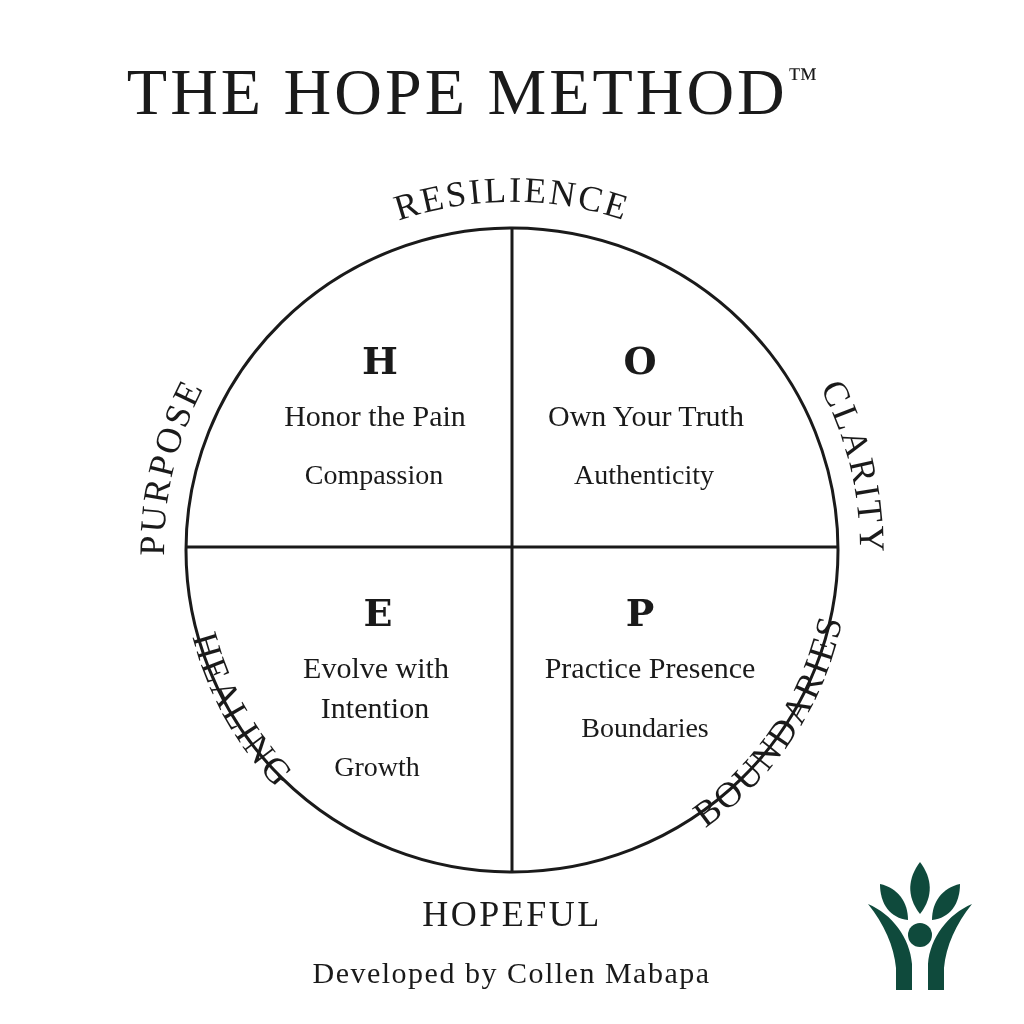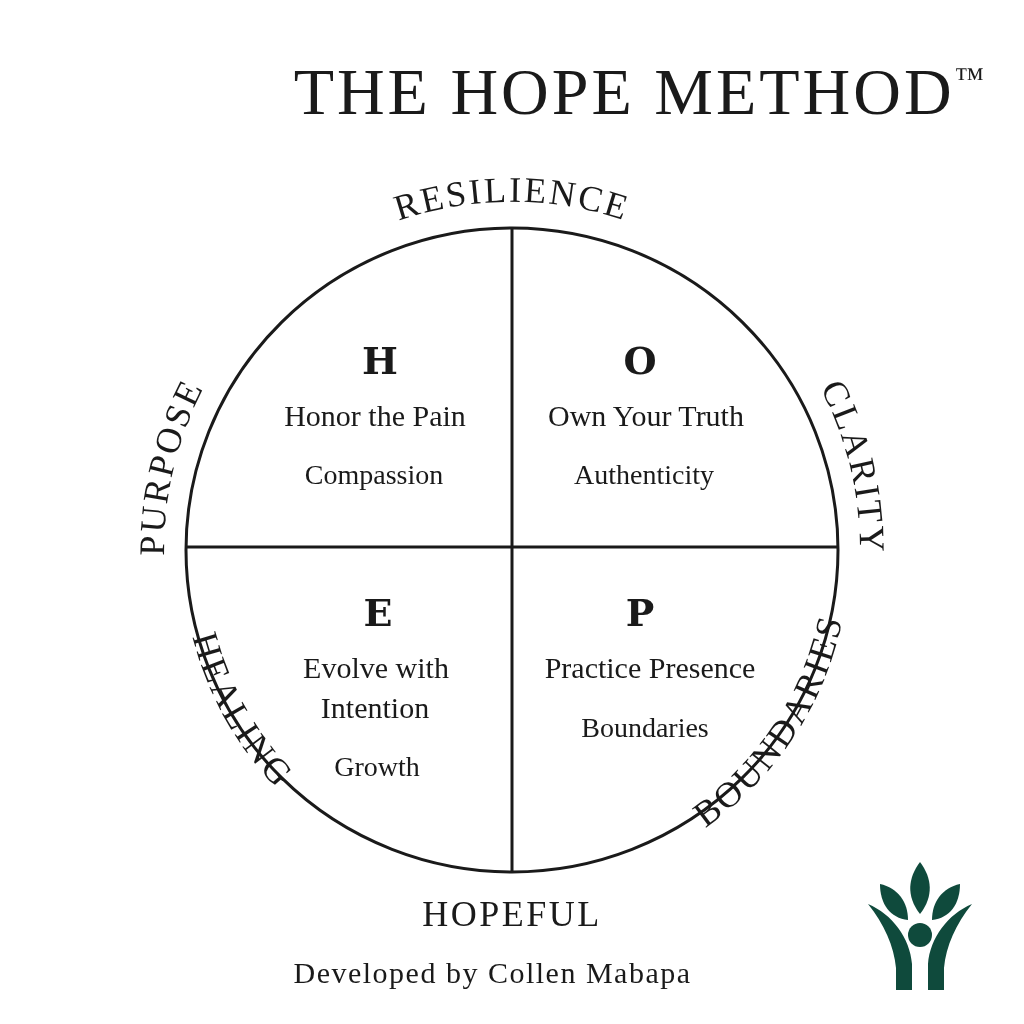--- a/index.html
+++ b/index.html
@@ -1,24 +1,24 @@
 <!DOCTYPE html>
 <html><head>
 <meta charset="utf-8">
 <style>
   html, body { margin: 0; padding: 0; background: #ffffff; }
   body { width: 1024px; height: 1024px; position: relative; overflow: hidden; font-family: "DejaVu Serif", "Liberation Serif", serif; color: #1a1a1a; }
-  .title { position: absolute; left: 0; top: 54px; width: 944px; text-align: right; font-family: "Liberation Serif", serif; font-size: 66px; letter-spacing: 3px; font-weight: normal; color: #1a1a1a; padding-left: 40px; }
+  .title { position: absolute; left: 0; top: 54px; width: 944px; text-align: center; font-family: "Liberation Serif", serif; font-size: 66px; letter-spacing: 3px; font-weight: normal; color: #1a1a1a; }
   .title sup { font-size: 30px; vertical-align: 26px; letter-spacing: 0; }
   svg.diagram { position: absolute; left: 0; top: 0; }
   .ring-label { font-family: "Liberation Serif", serif; font-size: 36px; letter-spacing: 2.5px; fill: #1a1a1a; }
   .q-letter { font-family: "DejaVu Serif", serif; font-weight: bold; font-size: 38px; fill: #1a1a1a; }
   .q-title { font-family: "Liberation Serif", serif; font-size: 30px; fill: #1a1a1a; }
   .q-sub { font-family: "Liberation Serif", serif; font-size: 28px; fill: #1a1a1a; }
-  .credit { position: absolute; left: 0; top: 956px; width: 985px; text-align: center; font-family: "Liberation Serif", serif; font-size: 30px; letter-spacing: 1.5px; color: #1a1a1a; }
+  .credit { position: absolute; left: 0; top: 956px; width: 985px; text-align: center; font-family: "Liberation Serif", serif; font-size: 30px; letter-spacing: 1.5px; color: #1a1a1a; padding-left: 19px; }
   .logo { position: absolute; left: 862px; top: 860px; width: 116px; height: 134px; }
 </style>
 </head>
 <body>
 
 <div class="title"><span>THE HOPE METHOD</span><sup>™</sup></div>
 
 <svg class="diagram" width="1024" height="1024" viewBox="0 0 1024 1024" xmlns="http://www.w3.org/2000/svg">
   <defs>
 

